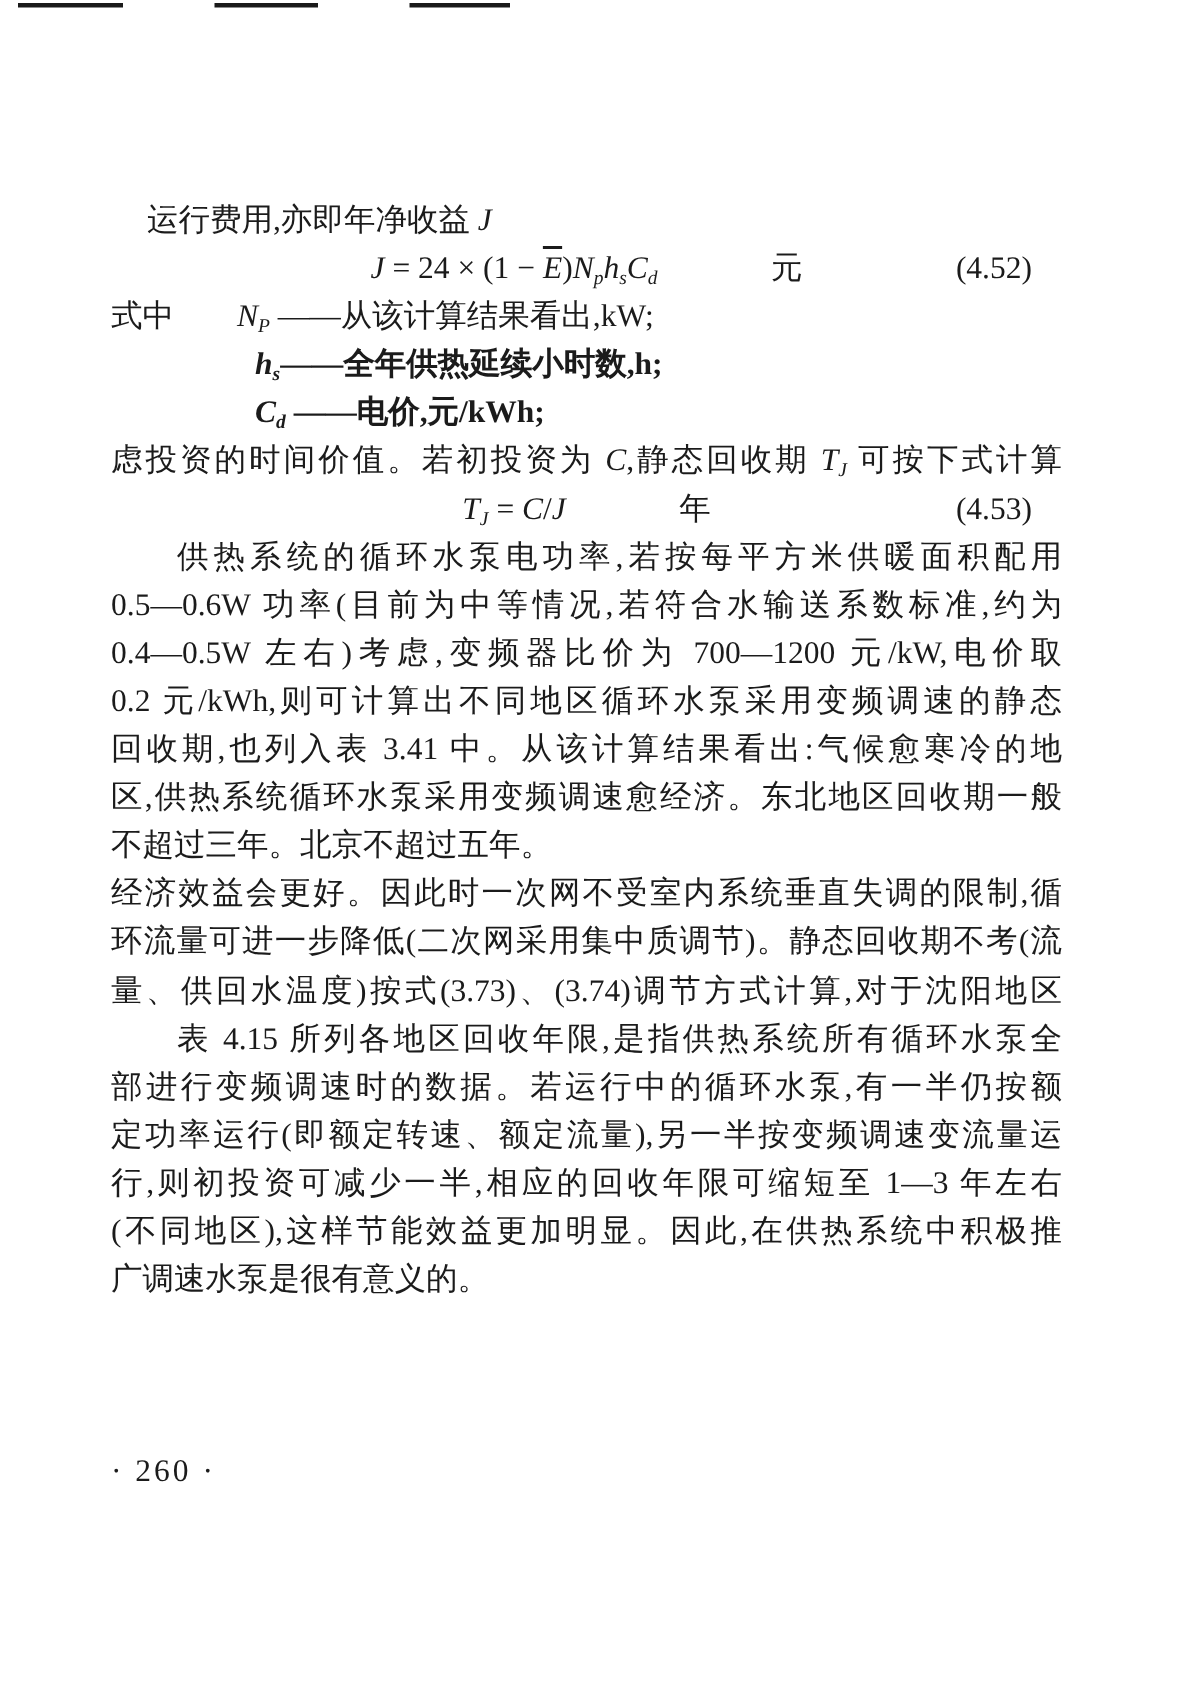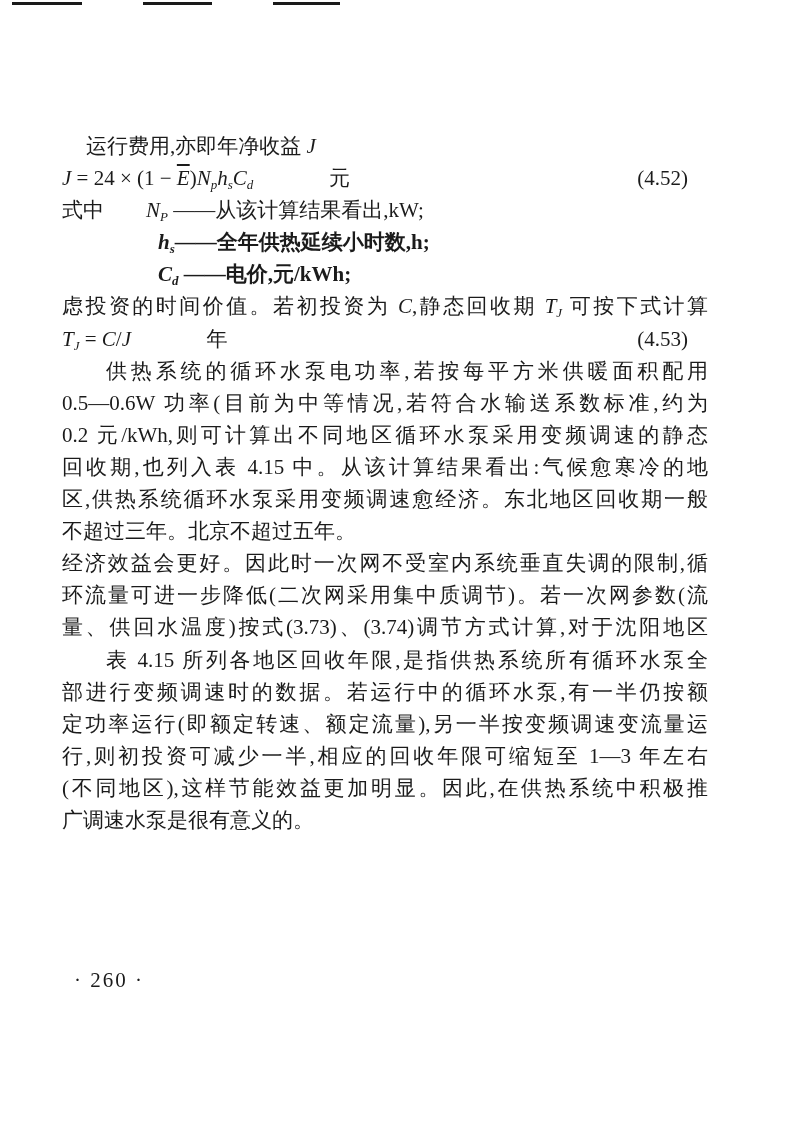--- a/index.html
+++ b/index.html
@@ -20,28 +20,29 @@
   #a3 { left:273px; width:67px; }
 
   .text-block {
     position:absolute; left:62px; top:130px; width:646px;
   }
   .line {
     height:32.1px; line-height:32.1px;
     font-size:21px;
     overflow:hidden;
     white-space:pre-wrap;
+    margin-left:12px;
   }
   .fill { text-align:justify; text-align-last:justify; }
   .ind-first { padding-left:24px; }
   .ind-para  { padding-left:44px; }
   .ind-def   { padding-left:96px;font-weight:bold; }
   .ind-first.fill, .ind-para.fill { }
 
-  .formula { text-align:left; position:relative; }
+  .formula { text-align:center; position:relative; }
   .f-unit { margin-left:3.6em; }
   .f-eqno { position:absolute; right:20px; top:0; }
 
   .st-i   { font-style:italic; }
   .st-isub{ font-style:italic; font-size:13px; vertical-align:-4px; letter-spacing:0; }
   .st-iov { font-style:italic; text-decoration:overline; }
 
   .page-footer {
     position:absolute; left:74px; top:964px;
     font-size:21px; line-height:32px;
@@ -58,26 +59,27 @@
 <div class="text-block">
     <div class="line ind-first"><span>运行费用,亦即年净收益 </span><span class="st-i">J</span></div>
     <div class="line formula"><span><span class="st-i">J</span><span> = 24 × (1 − </span><span class="st-iov">E</span><span>)</span><span class="st-i">N</span><span class="st-isub">p</span><span class="st-i">h</span><span class="st-isub">s</span><span class="st-i">C</span><span class="st-isub">d</span></span><span class="f-unit">元</span><span class="f-eqno">(4.52)</span></div>
     <div class="line"><span>式中　　</span><span class="st-i">N</span><span class="st-isub">P</span><span> ——从该计算结果看出,kW;</span></div>
     <div class="line ind-def"><span class="st-i">h</span><span class="st-isub">s</span><span>——全年供热延续小时数,h;</span></div>
     <div class="line ind-def"><span class="st-i">C</span><span class="st-isub">d</span><span> ——电价,元/kWh;</span></div>
     <div class="line fill"><span>虑投资的时间价值。若初投资为 </span><span class="st-i">C</span><span>,静态回收期 </span><span class="st-i">T</span><span class="st-isub">J</span><span> 可按下式计算</span></div>
     <div class="line formula"><span><span class="st-i">T</span><span class="st-isub">J</span><span> = </span><span class="st-i">C</span><span>/</span><span class="st-i">J</span></span><span class="f-unit">年</span><span class="f-eqno">(4.53)</span></div>
     <div class="line ind-para fill"><span>供热系统的循环水泵电功率,若按每平方米供暖面积配用</span></div>
     <div class="line fill"><span>0.5—0.6W 功率(目前为中等情况,若符合水输送系数标准,约为</span></div>
+    <div class="line fill"><span>0.4—0.5W 左右)考虑,变频器比价为 700—1200 元/kW,电价取</span></div>
     <div class="line fill"><span>0.2 元/kWh,则可计算出不同地区循环水泵采用变频调速的静态</span></div>
-    <div class="line fill"><span>回收期,也列入表 4.15 中。从该计算结果看出:气候愈寒冷的地</span></div>
+    <div class="line fill"><span>回收期,也列入表 3.41 中。从该计算结果看出:气候愈寒冷的地</span></div>
     <div class="line fill"><span>区,供热系统循环水泵采用变频调速愈经济。东北地区回收期一般</span></div>
     <div class="line"><span>不超过三年。北京不超过五年。</span></div>
     <div class="line fill"><span>经济效益会更好。因此时一次网不受室内系统垂直失调的限制,循</span></div>
-    <div class="line fill"><span>环流量可进一步降低(二次网采用集中质调节)。若一次网参数(流</span></div>
+    <div class="line fill"><span>环流量可进一步降低(二次网采用集中质调节)。静态回收期不考(流</span></div>
     <div class="line fill"><span>量、供回水温度)按式(3.73)、(3.74)调节方式计算,对于沈阳地区</span></div>
     <div class="line ind-para fill"><span>表 4.15 所列各地区回收年限,是指供热系统所有循环水泵全</span></div>
     <div class="line fill"><span>部进行变频调速时的数据。若运行中的循环水泵,有一半仍按额</span></div>
     <div class="line fill"><span>定功率运行(即额定转速、额定流量),另一半按变频调速变流量运</span></div>
     <div class="line fill"><span>行,则初投资可减少一半,相应的回收年限可缩短至 1—3 年左右</span></div>
     <div class="line fill"><span>(不同地区),这样节能效益更加明显。因此,在供热系统中积极推</span></div>
     <div class="line"><span>广调速水泵是很有意义的。</span></div>
   </div>
 
 <div class="page-footer">· 260 ·</div>

